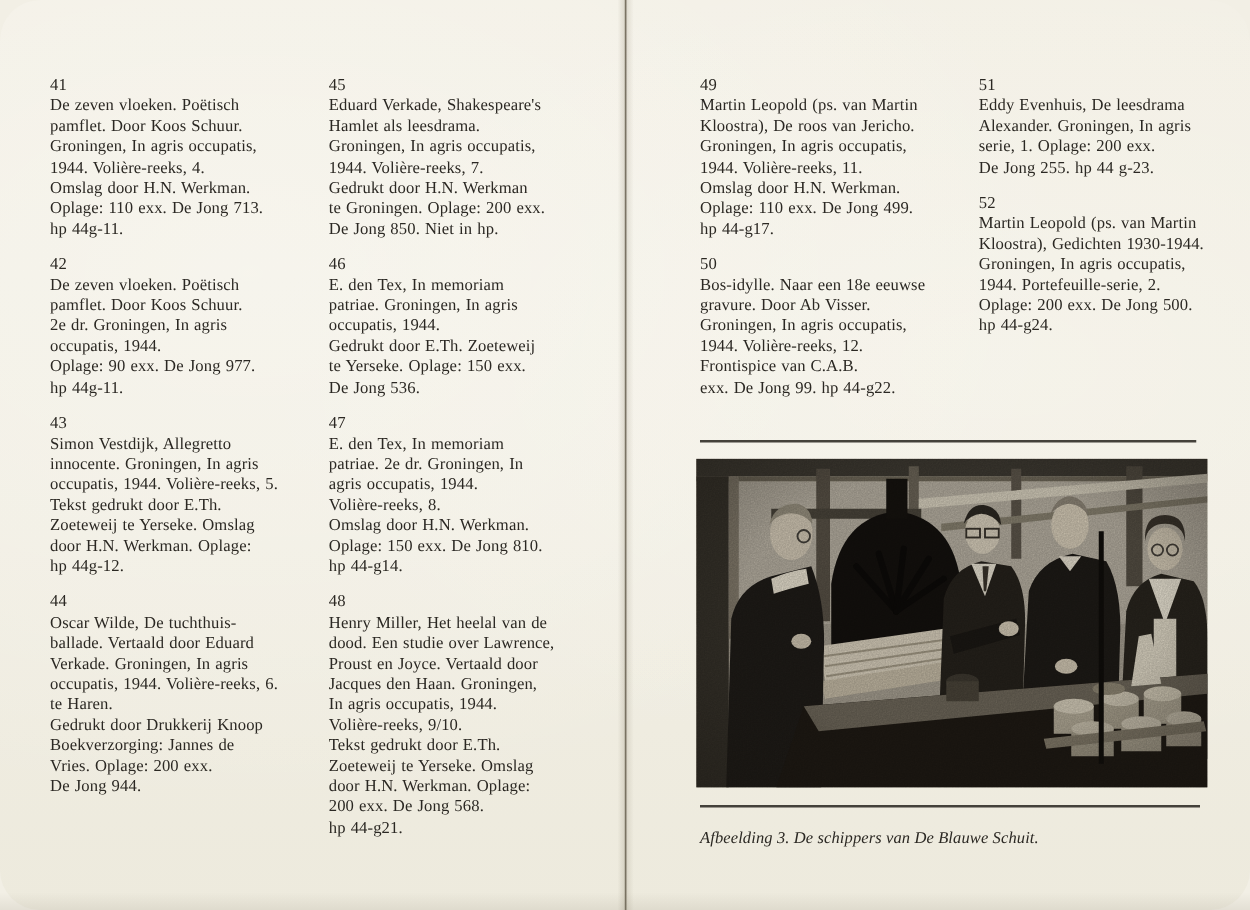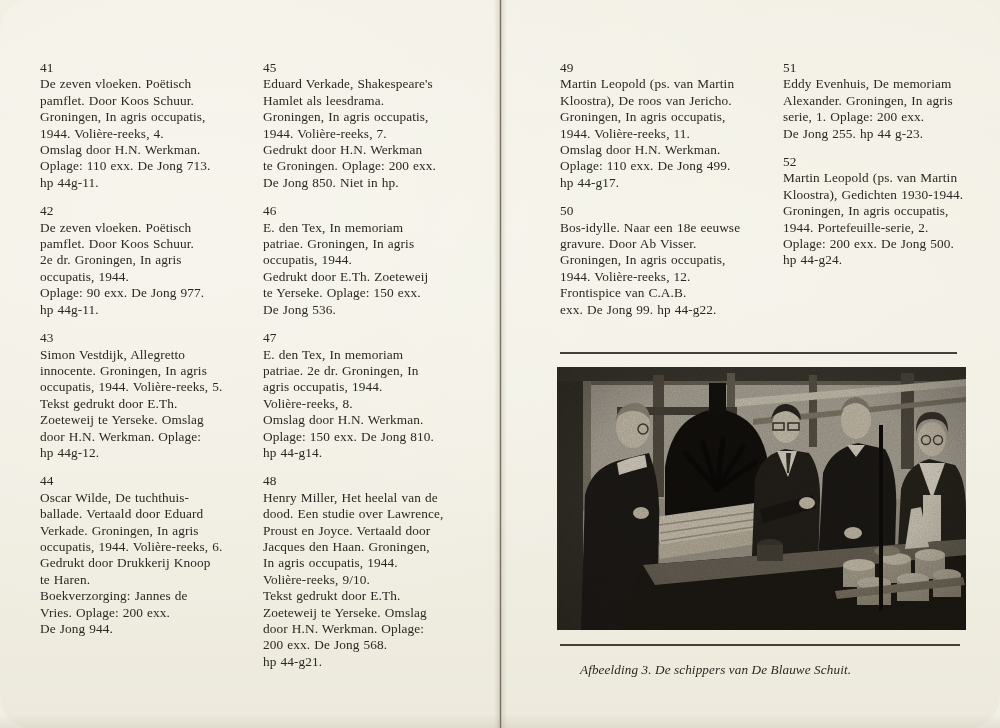--- a/index.html
+++ b/index.html
@@ -38,21 +38,21 @@
 
   .page-number{position:absolute;font-size:13.5px;text-align:center;margin-top:40px;}
   #pn-left{left:35px;top:692px;width:425px;}
   #pn-right{left:560px;top:698px;width:400px;}
 
   .rule{position:absolute;height:2px;background:#44413a;}
   #rule-top{left:560px;top:352px;width:397px;}
   #rule-bottom{left:560px;top:644px;width:400px;}
 
   #photo{position:absolute;left:557px;top:367px;width:409px;height:263px;display:block;}
-  #caption{position:absolute;left:560px;top:662px;width:420px;font-size:13.2px;font-style:italic;letter-spacing:0.1px;margin-left:20px;}
+  #caption{position:absolute;left:560px;top:662px;width:420px;font-size:13.2px;font-style:italic;letter-spacing:0.1px;}
 
   .bottom-shade{position:absolute;left:0;top:714px;width:1000px;height:14px;
     background:linear-gradient(180deg,rgba(120,112,94,0) 0%,rgba(120,112,94,0.12) 100%);}
 </style>
 </head>
 <body>
 
 <div id="spread">
 
   <div>
@@ -85,22 +85,22 @@
           <div class="line"><span>Zoeteweij te Yerseke. Omslag</span></div>
           <div class="line"><span>door H.N. Werkman. Oplage:</span></div>
           <div class="line"><span>hp 44g-12.</span></div>
         </div>
         <div class="entry">
           <div class="entry-no">44</div>
           <div class="line"><span>Oscar Wilde, </span><span class="it">De tuchthuis-</span></div>
           <div class="line"><span class="it">ballade.</span><span> Vertaald door Eduard</span></div>
           <div class="line"><span>Verkade. Groningen, In agris</span></div>
           <div class="line"><span>occupatis, 1944. Volière-reeks, 6.</span></div>
+          <div class="line"><span>te Haren.</span></div>
           <div class="line"><span>Gedrukt door Drukkerij Knoop</span></div>
-          <div class="line"><span>te Haren.</span></div>
           <div class="line"><span>Boekverzorging: Jannes de</span></div>
           <div class="line"><span>Vries. Oplage: 200 exx.</span></div>
           <div class="line"><span>De Jong 944.</span></div>
         </div>
       </div>
     <div class="col" id="lc1">
         <div class="entry">
           <div class="entry-no">45</div>
           <div class="line"><span>Eduard Verkade, </span><span class="it">Shakespeare's</span></div>
           <div class="line"><span class="it">Hamlet als leesdrama.</span></div>
@@ -168,21 +168,21 @@
           <div class="line"><span class="it">gravure.</span><span> Door Ab Visser.</span></div>
           <div class="line"><span>Groningen, In agris occupatis,</span></div>
           <div class="line"><span>1944. Volière-reeks, 12.</span></div>
           <div class="line"><span>Frontispice van C.A.B.</span></div>
           <div class="line"><span>exx. De Jong 99. hp 44-g22.</span></div>
         </div>
       </div>
     <div class="col" id="rc1">
         <div class="entry">
           <div class="entry-no">51</div>
-          <div class="line"><span>Eddy Evenhuis, </span><span class="it">De memoriam</span></div>
+          <div class="line"><span>Eddy Evenhuis, </span><span class="it">De leesdrama</span></div>
           <div class="line"><span class="it">Alexander.</span><span> Groningen, In agris</span></div>
           <div class="line"><span>serie, 1. Oplage: 200 exx.</span></div>
           <div class="line"><span>De Jong 255. hp 44 g-23.</span></div>
         </div>
         <div class="entry">
           <div class="entry-no">52</div>
           <div class="line"><span>Martin Leopold (ps. van Martin</span></div>
           <div class="line"><span>Kloostra), </span><span class="it">Gedichten 1930-1944.</span></div>
           <div class="line"><span>Groningen, In agris occupatis,</span></div>
           <div class="line"><span>1944. Portefeuille-serie, 2.</span></div>

